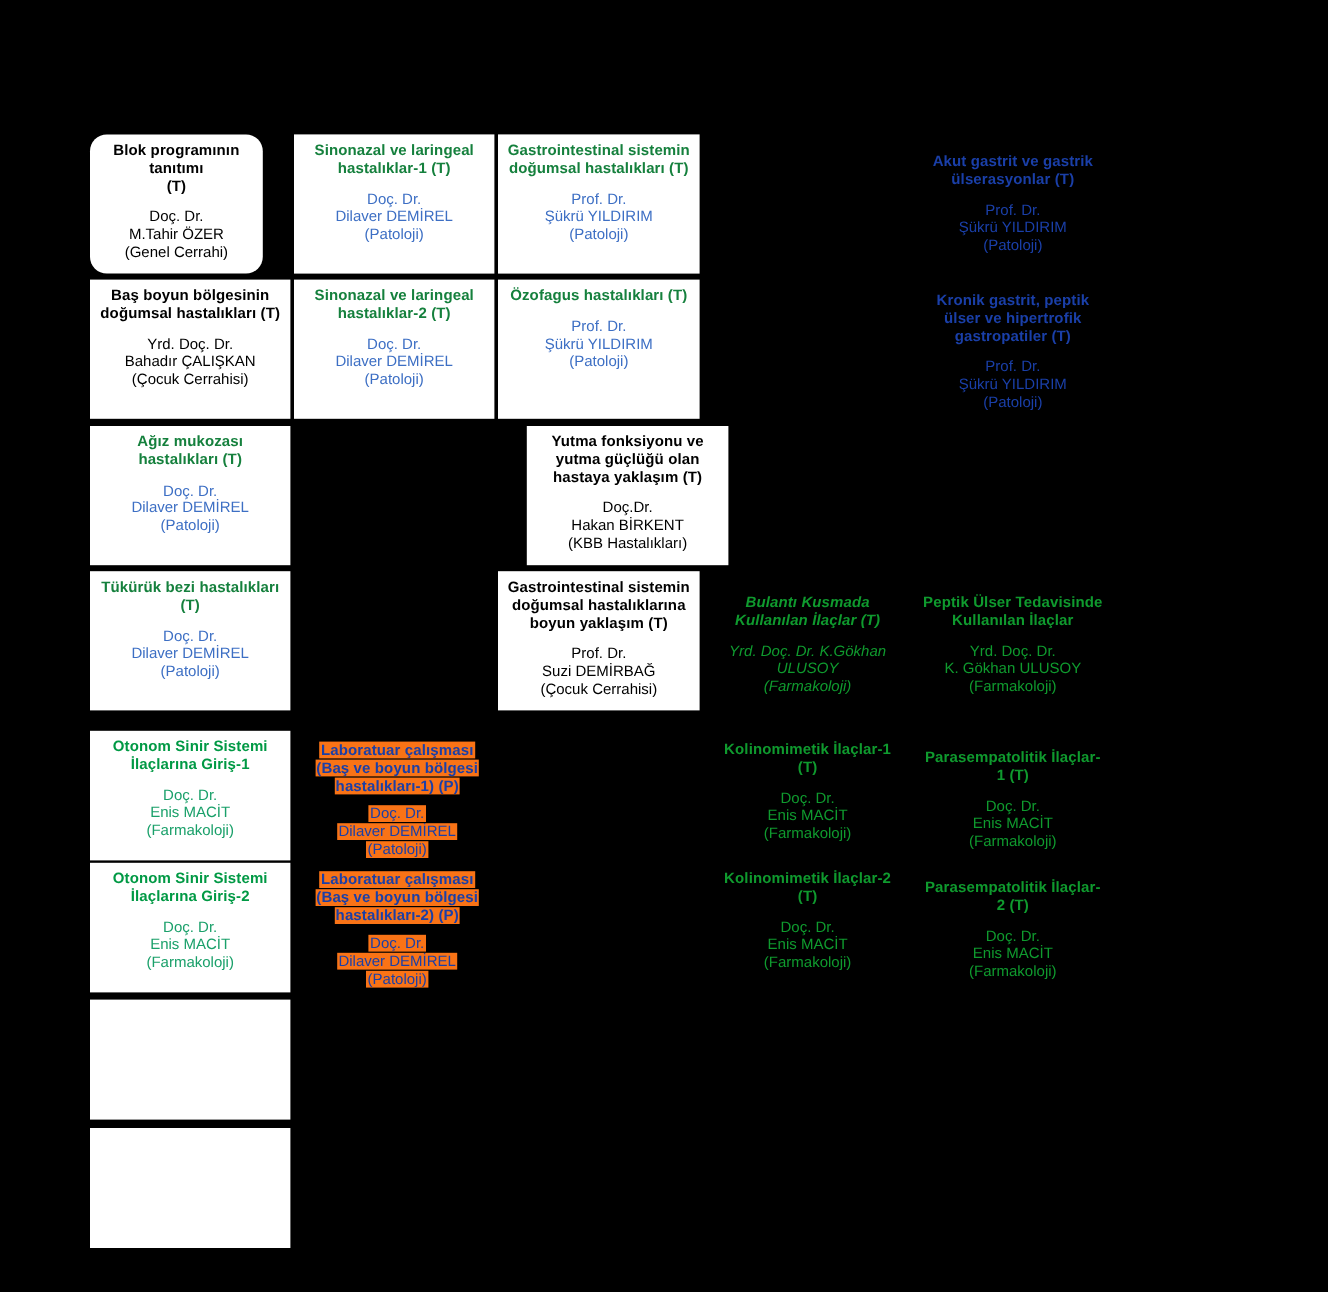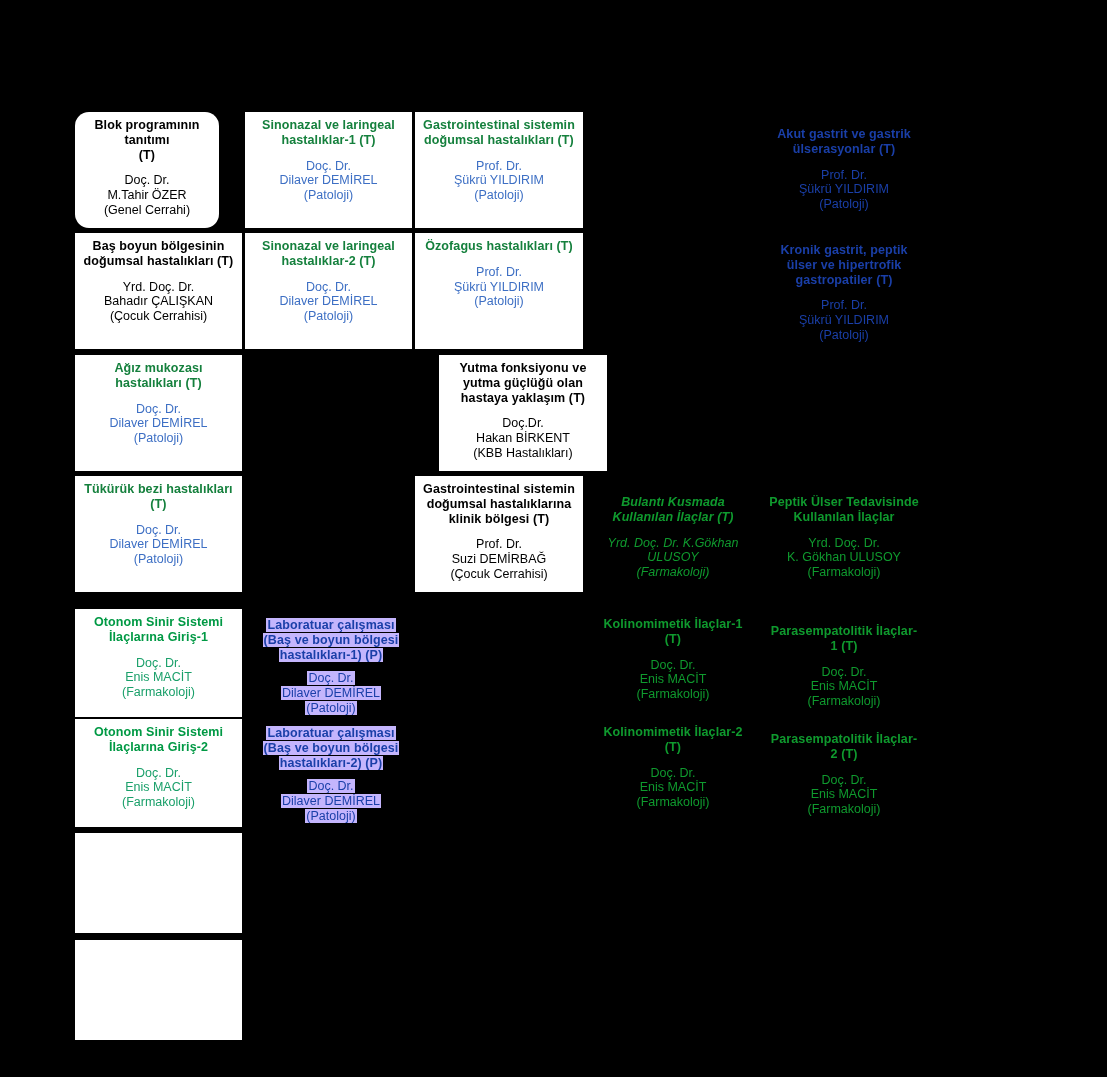--- a/index.html
+++ b/index.html
@@ -58,21 +58,21 @@
   
   .c-black .title, .c-black .teacher, .c-black .dept { color: #000000; }
   .c-blue .title, .c-blue .teacher, .c-blue .dept { color: #3d6fc4; }
   .c-blue .title { color: #15803d; }
   .c-green .title { color: #009944; }
   .c-green .teacher, .c-green .dept { color: #1aa06a; }
   .c-bluedark .title, .c-bluedark .teacher, .c-bluedark .dept { color: #1a3fa8; }
   .c-greendark .title, .c-greendark .teacher, .c-greendark .dept { color: #0f9a2e; }
 
   .hl .title span, .hl .teacher span, .hl .dept span {
-    background: #c4b5fd;
+    background: #f97316;
     padding: 0 1px;
     box-decoration-break: clone;
     -webkit-box-decoration-break: clone;
   }
   .hl .gap { height: 9px; }
   .empty-cell { background: #ffffff; }
 </style>
 </head>
 <body>
 
@@ -195,21 +195,21 @@
       <div class="cell-inner">
         <div class="title"><span>Yutma fonksiyonu ve</span><br><span>yutma güçlüğü olan</span><br><span>hastaya yaklaşım (T)</span></div>
         <div class="gap"></div>
         <div class="teacher"><span>Doç.Dr.</span></div>
         <div class="teacher"><span>Hakan BİRKENT</span></div>
         <div class="dept"><span>(KBB Hastalıkları)</span></div>
       </div>
     </div>
     <div class="cell boxed c-black" style="left: 415px; top: 476px; width: 168px; height: 116px;">
       <div class="cell-inner">
-        <div class="title"><span>Gastrointestinal sistemin</span><br><span>doğumsal hastalıklarına</span><br><span>klinik bölgesi (T)</span></div>
+        <div class="title"><span>Gastrointestinal sistemin</span><br><span>doğumsal hastalıklarına</span><br><span>boyun yaklaşım (T)</span></div>
         <div class="gap"></div>
         <div class="teacher"><span>Prof. Dr.</span></div>
         <div class="teacher"><span>Suzi DEMİRBAĞ</span></div>
         <div class="dept"><span>(Çocuk Cerrahisi)</span></div>
       </div>
     </div>
     <div class="cell plain c-greendark" style="left: 588px; top: 489px; width: 170px; height: 104px; font-style: italic;">
       <div class="cell-inner">
         <div class="title"><span>Bulantı Kusmada</span><br><span>Kullanılan İlaçlar (T)</span></div>
         <div class="gap"></div>

